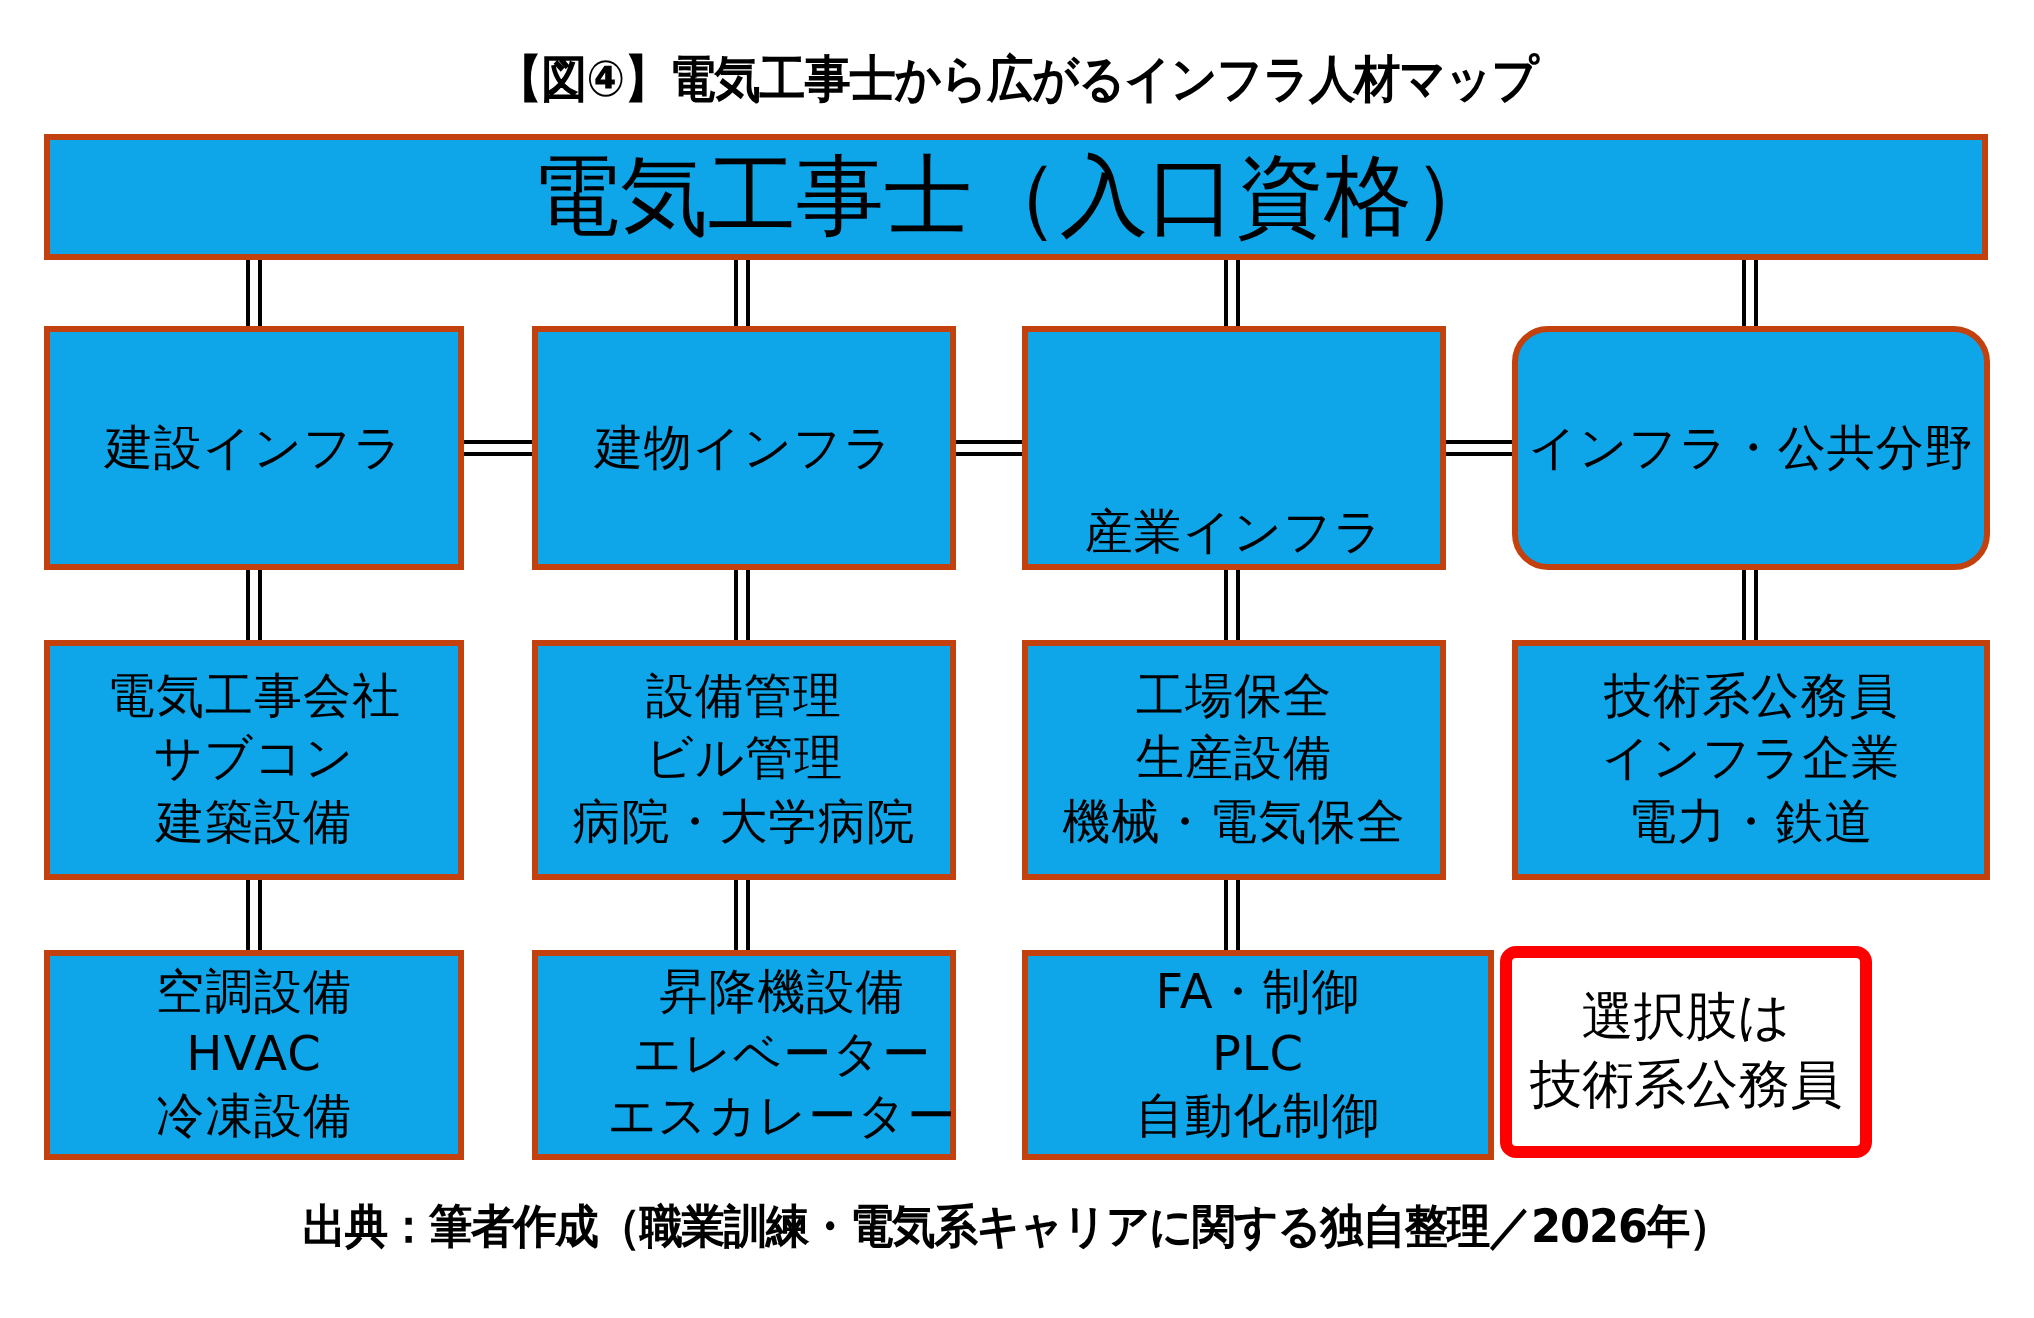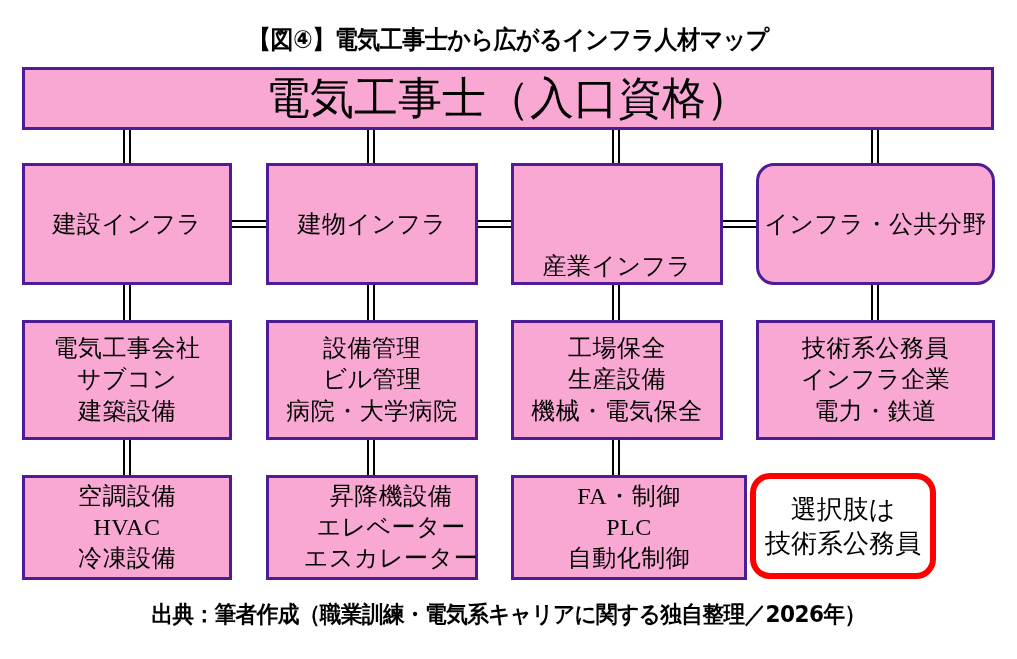--- a/index.html
+++ b/index.html
@@ -51,29 +51,28 @@
     line-height: 1.1;
     white-space: nowrap;
     transform: scaleX(0.94);
     transform-origin: center center;
   }
 
   
   .node {
     position: absolute;
     box-sizing: border-box;
-    background: #f9a8d4;
-    border: 3px solid #4c1d95;
+    background: #0ea5e9;
+    border: 3px solid #c2410c;
     display: flex;
     flex-direction: column;
     align-items: center;
     justify-content: center;
     text-align: center;
     z-index: 3;
-    font-family: Liberation Serif, serif;
   }
 
   .node-root {
     font-size: 44px;
     letter-spacing: 0px;
     font-weight: 400;
   }
 
   .node-cat {
     font-size: 24px;
@@ -86,21 +85,21 @@
     letter-spacing: 0.5px;
   }
   .node-list .ln { display: block; white-space: nowrap; }
 
   
   .callout {
     position: absolute;
     box-sizing: border-box;
     background: #ffffff;
     border: 6px solid #ff0000;
-    border-radius: 20px;
+    border-radius: 8px;
     display: flex;
     flex-direction: column;
     align-items: center;
     justify-content: center;
     text-align: center;
     font-size: 26px;
     line-height: 1.32;
     z-index: 3;
   }
   .callout .ln { display: block; white-space: nowrap; }

